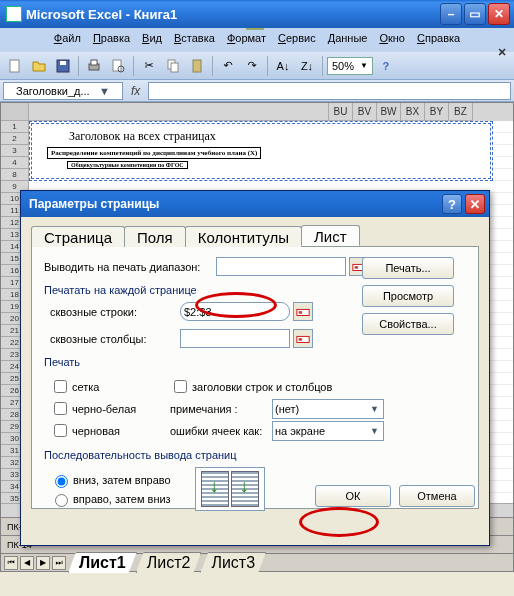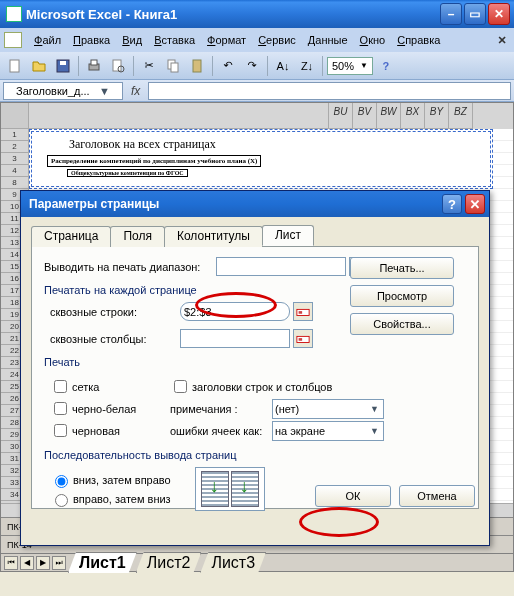--- a/index.html
+++ b/index.html
@@ -37,20 +37,21 @@
   }
   .win-btn.close { background: linear-gradient(to bottom, #f08080, #d43a2e); border-color:#a01414;}
   
   .menubar {
     background: #c2d5f0;
     height: 24px;
     display: flex;
     align-items: center;
     padding: 0 4px;
     gap: 2px;
+    flex-direction: column;
   }
   .menubar .mnu { padding: 2px 6px; color:#000; }
   .menubar .mnu span { text-decoration: underline; }
   .close-doc { margin-left:auto; width:16px; height:16px; display:flex;align-items:center;justify-content:center; color:#333; font-weight:bold;}
   
   .toolbar {
     background: linear-gradient(to bottom, #dbe6f6, #b8cde8);
     height: 28px;
     display: flex;
     align-items: center;
@@ -88,21 +89,21 @@
   
   .sheet-area {
     height: 470px;
     background:#fff;
     position:relative;
     border:1px solid #808080;
     display:flex;
     flex-direction:column;
   }
   .col-headers {
-    display:flex; height:26px; background:#d6d6d6;font-style:italic;
+    display:flex; height:18px; background:#d6d6d6;
   }
   .col-headers div { border-right:1px solid #aaa; border-bottom:1px solid #aaa; text-align:center; font-size:10px; color:#333; line-height:18px;}
   .corner { width:28px; background:#ccc;}
   .sheet-body { flex:1; display:flex; overflow:hidden;}
   .row-headers { width:28px; background:#d6d6d6; display:flex; flex-direction:column;}
   .row-headers div { height:12px; border-bottom:1px solid #aaa; border-right:1px solid #aaa; text-align:center; font-size:8px; color:#333; line-height:12px;}
   .cells { flex:1; position:relative; background:#fff;}
   .page-break { position:absolute; top:0; left:0; right:20px; height:60px; border:1px dashed #3a6acb; outline:1px dashed #3a6acb; outline-offset:-3px; background:#fff;}
   .cell-title { position:absolute; top:8px; left:40px; font-size:12px; font-family: 'Times New Roman', serif;}
   .cell-row2 { position:absolute; top:26px; left:18px; font-size:7px; font-weight:bold; font-family:'Times New Roman',serif; border:1px solid #000; padding:1px 3px; white-space:nowrap;}
@@ -146,21 +147,21 @@
   .dlg-title-controls { margin-left:auto; display:flex; gap:3px;}
   .dlg-btn { width:20px; height:20px; border:1px solid #1a4a9a; border-radius:3px;
              background: linear-gradient(to bottom, #7fb0ee, #3d78cc); color:#fff; font-weight:bold;
              display:flex;align-items:center;justify-content:center; font-size:13px;}
   .dlg-btn.close { background: linear-gradient(to bottom, #f08080, #d43a2e); border-color:#a01414;}
   .dlg-body { padding: 8px 10px 8px 10px; position:relative; }
   
   .tabstrip { display:flex; height:22px; border-bottom:1px solid #919b9c; position:relative; z-index:1;}
   .dlg-tab {
     border:1px solid #919b9c; border-bottom:none;
-    background:#f5f4ea; padding:2px 12px 16px; font-size:12px;
+    background:#f5f4ea; padding:2px 12px 16px; font-size:15px;
     border-radius:3px 3px 0 0; margin-right:-1px;
     position:relative; top:1px;
   }
   .dlg-tab.active { background:#fcfcfa; z-index:2; padding-bottom:2px; border-bottom:1px solid #fcfcfa; top:0px;}
   .tab-panel {
     border:1px solid #919b9c; border-top:none;
     background:#fcfcfa; padding:10px 12px 10px 12px;
     height: 262px;
     position: relative;
   }
@@ -175,21 +176,21 @@
     border:1px solid #7f9db9; background:#ece9d8;
     margin-left:3px;
     display:flex;align-items:center;justify-content:center;
   }
   .picker-btn svg { width:14px; height:14px;}
   .right-buttons {
     position:absolute; right:12px; top:0px;
     display:flex; flex-direction:column; gap:6px;
   }
   .dlg-button {
-    width:104px; height:22px;
+    width:92px; height:22px;
     background: linear-gradient(to bottom, #fff, #ece9d8);
     border:1px solid #7f9db9; border-radius:3px;
     font-size:11px;
   }
   .group-label { color:#0a246a; font-size:11px; margin: 6px 0 6px 0;}
   .chk-row { display:flex; align-items:center; margin:3px 0; font-size:11px;}
   .chk-row input[type=checkbox] { width:13px; height:13px; margin-right:5px;}
   .combo {
     height:20px; border:1px solid #7f9db9; background:#fff; font-size:11px;
     padding:0 2px; display:flex; align-items:center; justify-content:space-between;

